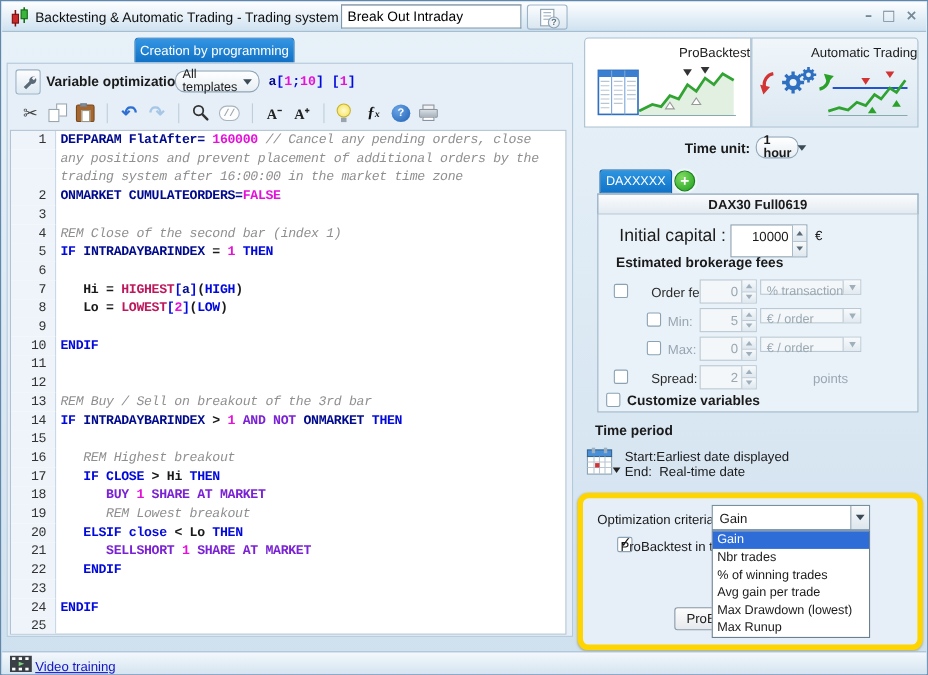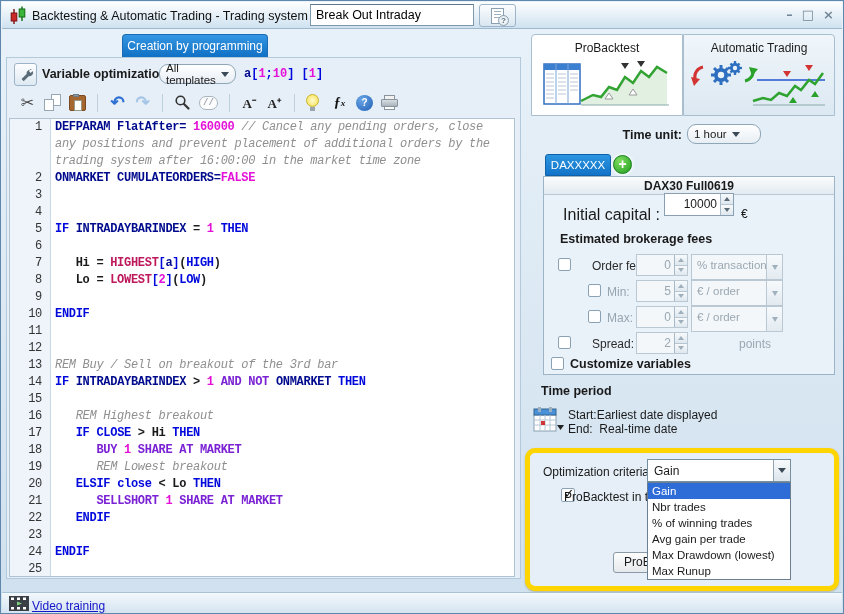--- a/index.html
+++ b/index.html
@@ -86,39 +86,39 @@
   .sg-num{color:#e411d8;}
   .sg-com{color:#8f8f8f;font-style:italic;font-weight:normal;}
   .sg-fn{color:#be185d;}
   .sg-ins{color:#7a22d4;}
   .sg-pl{color:#1a1a1a;}
 
   
   .mode-card{top:33px;height:82px;border:1px solid #a9bfd0;}
   #card-probacktest{left:530px;width:152px;background:#fff;border-radius:4px 0 0 0;}
   #card-autotrading{left:682px;width:152px;background:linear-gradient(#f0f6fa,#dce8f2);border-radius:0 4px 0 0;}
-  .mode-label{display:block;text-align:center;margin-top:6px;font-size:12px;color:#1b1b1b;}
+  .mode-label{display:block;text-align:right;margin-top:6px;font-size:12px;color:#1b1b1b;}
   .mode-icon{display:block;margin:4px auto 0 auto;}
 
   #timeunit-label{left:524px;top:127px;width:157px;text-align:right;font-weight:bold;font-size:12.5px;}
-  #timeunit-combo{left:686px;top:123px;width:74px;font-weight:normal;}
+  #timeunit-combo{left:686px;top:123px;width:39px;font-weight:bold;}
 
   #dax-tab{left:544px;top:153px;width:66px;height:22px;background:linear-gradient(#2c95e0,#1173c8);
     border:1px solid #0f62a8;border-radius:3px 3px 0 0;color:#fff;font-size:11.5px;
     text-align:center;line-height:21px;}
   #plus-btn{left:612px;top:154px;width:19px;height:19px;border-radius:50%;
     background:radial-gradient(circle at 35% 30%,#7fdc5f,#1f9e1f);border:1px solid #168016;
     color:#fff;font:bold 14px/17px "Liberation Sans",sans-serif;text-align:center;box-shadow:0 0 0 2px #eef5fa;}
 
   #instr-box{left:542px;top:175px;width:292px;height:199px;background:#eaf2f9;border:1px solid #9db3c6;}
   #instr-header{left:542px;top:175px;width:292px;height:19px;background:linear-gradient(#fbfcfd,#e2eaf1);
     border:1px solid #9db3c6;border-bottom:1px solid #b9c8d4;text-align:center;
     font-weight:bold;font-size:12px;line-height:18px;}
   #initcap-label{left:552px;top:205px;width:107px;text-align:right;font-size:16px;}
-  #initcap-input{left:663px;top:192px;width:70px;height:23px;background:#fff;border:1px solid #8aa0b2;}
+  #initcap-input{left:663px;top:203px;width:70px;height:30px;background:#fff;border:1px solid #8aa0b2;}
   #initcap-value{position:absolute;right:16px;top:3px;font-size:12px;}
   .spin{position:absolute;right:0;top:0;bottom:0;width:13px;border-left:1px solid #a8bac8;
     display:flex;flex-direction:column;}
   .spin i{flex:1;display:flex;align-items:center;justify-content:center;background:linear-gradient(#f7fafc,#dfe8ef);}
   .spin i:first-child{border-bottom:1px solid #b8c6d2;}
   .tri-u{width:0;height:0;border-left:3px solid transparent;border-right:3px solid transparent;border-bottom:4px solid #5a6a76;}
   .tri-d{width:0;height:0;border-left:3px solid transparent;border-right:3px solid transparent;border-top:4px solid #5a6a76;}
   #initcap-cur{left:740px;top:206px;font-size:12px;}
   #fees-title{left:559px;top:231px;font-weight:bold;font-size:12.5px;}
 
@@ -127,21 +127,21 @@
   .cb{display:inline-block;width:13px;height:13px;background:#fff;border:1px solid #8aa2b4;border-radius:2px;position:relative;}
   .cb.checked::after{content:"✓";position:absolute;left:1px;top:-3px;font:bold 13px "DejaVu Sans",sans-serif;color:#111;}
   .fee-cb{position:absolute;left:15px;top:5px;}
   .fee-row.indent .fee-cb{left:45px;}
   .fee-label{position:absolute;left:49px;top:6px;font-size:12px;color:#2b2b2b;}
   .fee-row.indent .fee-label{left:64px;color:#97a5b0;}
   .fee-spin{position:absolute;left:93px;top:1px;width:52px;height:22px;background:#f3f7fa;border:1px solid #b9c8d3;}
   .fee-spin .val{position:absolute;right:16px;top:3px;font-size:12px;color:#9aa8b2;}
   .fee-spin .tri-u{border-bottom-color:#9fb0bc;}
   .fee-spin .tri-d{border-top-color:#9fb0bc;}
-  .fee-unit{position:absolute;left:148px;top:1px;width:92px;height:26px;background:#f3f7fa;border:1px solid #b9c8d3;
+  .fee-unit{position:absolute;left:148px;top:1px;width:92px;height:14px;background:#f3f7fa;border:1px solid #b9c8d3;
     font-size:11.5px;color:#9aa8b2;line-height:20px;padding-left:5px;}
   .fee-unit .arrow{position:absolute;right:0;top:0;bottom:0;width:16px;border-left:1px solid #b9c8d3;
     background:linear-gradient(#f7fafc,#e2eaf0);display:flex;align-items:center;justify-content:center;}
   .fee-unit .arrow .tri-down{border-top-color:#9fb0bc;border-left-width:3.5px;border-right-width:3.5px;}
   .fee-unit-text{position:absolute;left:152px;top:6px;font-size:12px;color:#9aa8b2;padding-left:44px;}
   #customize-cb{left:550px;top:355px;}
   #customize-label{left:569px;top:356px;font-weight:bold;font-size:12.5px;}
 
   #timeperiod-title{left:540px;top:383px;font-weight:bold;font-size:12.5px;}
   #cal-icon{left:532px;top:404px;}
@@ -280,20 +280,21 @@
         <div class="code-row">
           <span class="ln">2</span>
           <span class="ct"><span class="sg-bi">ONMARKET CUMULATEORDERS=</span><span class="sg-num">FALSE</span></span>
         </div>
         <div class="code-row">
           <span class="ln">3</span>
           <span class="ct"></span>
         </div>
         <div class="code-row">
           <span class="ln">4</span>
+          <span class="ct"><span class="sg-com">REM Close of the second bar (index 1)</span></span>
         </div>
         <div class="code-row">
           <span class="ln">5</span>
           <span class="ct"><span class="sg-kw">IF </span><span class="sg-bi">INTRADAYBARINDEX</span><span class="sg-pl"> = </span><span class="sg-num">1</span><span class="sg-kw"> THEN</span></span>
         </div>
         <div class="code-row">
           <span class="ln">6</span>
           <span class="ct"></span>
         </div>
         <div class="code-row">

